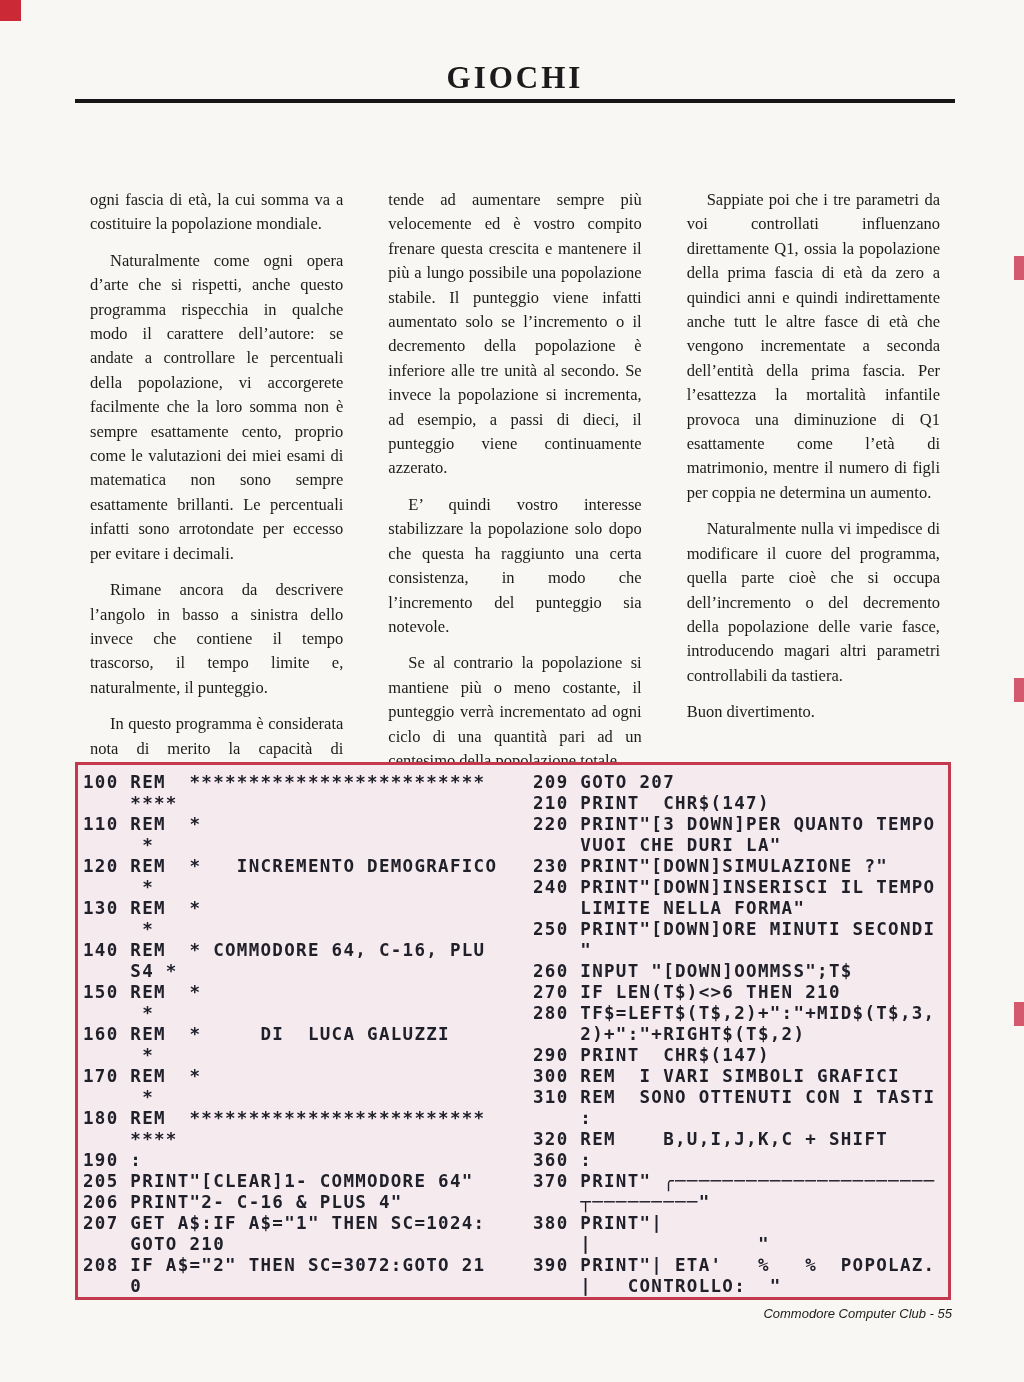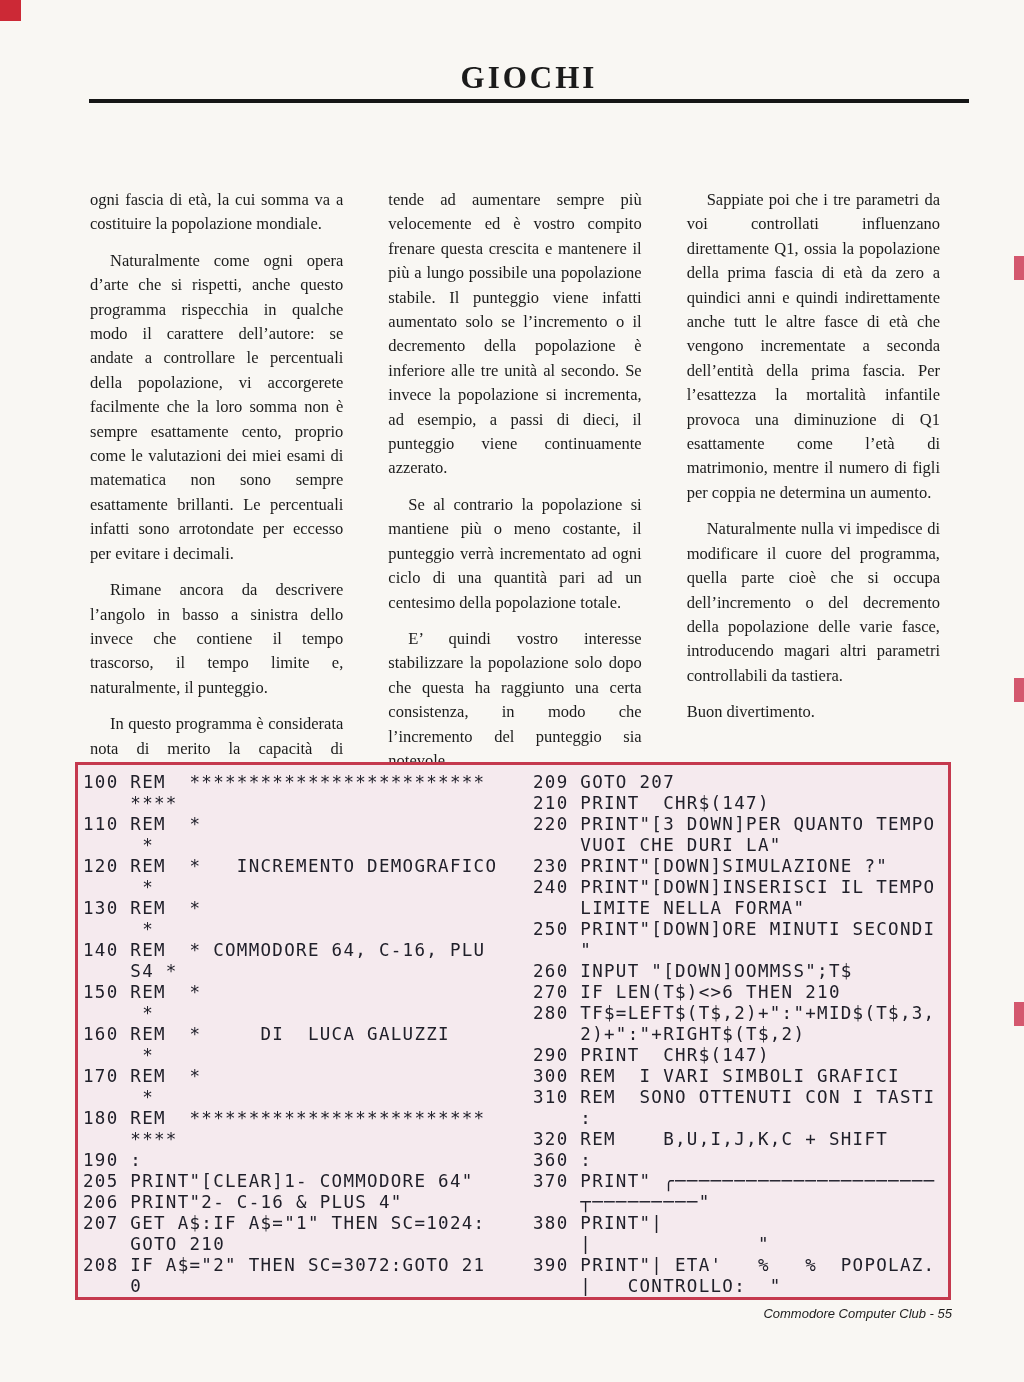--- a/index.html
+++ b/index.html
@@ -6,21 +6,21 @@
   .page {
     position:relative;
     width:1024px; height:1382px;
     background: var(--page-bg, #f9f7f3);
     overflow:hidden;
     font-family:"Liberation Serif", serif;
     color: var(--ink, #1b1b1b);
   }
   
   .masthead {
-    position:absolute; left:89px; width:880px; top:58px;
+    position:absolute; left:75px; width:880px; top:58px;
     text-align:center;
     border-bottom:4px solid #161616;
     padding-bottom:1px;
   }
   .masthead h1 {
     margin:0; display:inline-block;
     font-family:"Liberation Serif", serif;
     font-weight:bold; font-size:31px; letter-spacing:3px;
     line-height:40px;
   }
@@ -39,21 +39,21 @@
   .listing {
     position:absolute; left:75px; top:762px; width:876px; height:538px;
     box-sizing:border-box;
     border:3px solid var(--listing-border, #c5394e);
     background: var(--listing-bg, #f5eaee);
     display:flex;
   }
   .listing pre {
     margin:0; padding:7px 0 0 5px;
     font-family:"DejaVu Sans Mono", monospace;
-    font-weight:normal;
+    font-weight:bold;
     font-size:17.5px; line-height:21px; letter-spacing:1.3px;
     color: var(--code-ink, #20202a);
     white-space:pre;
     overflow:hidden;
   }
   .listing pre.left  { width:450px; box-sizing:border-box; }
   .listing pre.right { flex:1 1 0; }
   
   .footer {
     position:absolute; right:72px; top:1306px;
@@ -85,22 +85,22 @@
   <div class="columns">
     <div class="col">
         <p>ogni fascia di età, la cui somma va a costituire la popolazione mondiale.</p>
         <p class="ind">Naturalmente come ogni opera d’arte che si rispetti, anche questo programma rispecchia in qualche modo il carattere dell’autore: se andate a controllare le percentuali della popolazione, vi accorgerete facilmente che la loro somma non è sempre esattamente cento, proprio come le valutazioni dei miei esami di matematica non sono sempre esattamente brillanti. Le percentuali infatti sono arrotondate per eccesso per evitare i decimali.</p>
         <p class="ind">Rimane ancora da descrivere l’angolo in basso a sinistra dello invece che contiene il tempo trascorso, il tempo limite e, naturalmente, il punteggio.</p>
         <p class="ind">In questo programma è considerata nota di merito la capacità di mantenere la popolazione costante nel tempo amministrando nel migliore dei modi i tre parametri a vostra disposizione.</p>
         <p class="ind">Inizialmente infatti la popolazione</p>
       </div>
     <div class="col">
         <p>tende ad aumentare sempre più velocemente ed è vostro compito frenare questa crescita e mantenere il più a lungo possibile una popolazione stabile. Il punteggio viene infatti aumentato solo se l’incremento o il decremento della popolazione è inferiore alle tre unità al secondo. Se invece la popolazione si incrementa, ad esempio, a passi di dieci, il punteggio viene continuamente azzerato.</p>
+        <p class="ind">E’ quindi vostro interesse stabilizzare la popolazione solo dopo che questa ha raggiunto una certa consistenza, in modo che l’incremento del punteggio sia notevole.</p>
         <p class="ind">Se al contrario la popolazione si mantiene più o meno costante, il punteggio verrà incrementato ad ogni ciclo di una quantità pari ad un centesimo della popolazione totale.</p>
-        <p class="ind">E’ quindi vostro interesse stabilizzare la popolazione solo dopo che questa ha raggiunto una certa consistenza, in modo che l’incremento del punteggio sia notevole.</p>
         <p class="ind">Attenzione però: se la popolazione supera le 20000 unità, sorge il problema della sovrappopolazione che provoca una carestia ed un aumento delle malattie tali da far precipitare l’entità della popolazione mondiale.</p>
         <p class="ind">Il funzionamento del programma è ab-</p>
       </div>
     <div class="col">
         <p class="ind">Sappiate poi che i tre parametri da voi controllati influenzano direttamente Q1, ossia la popolazione della prima fascia di età da zero a quindici anni e quindi indirettamente anche tutt le altre fasce di età che vengono incrementate a seconda dell’entità della prima fascia. Per l’esattezza la mortalità infantile provoca una diminuzione di Q1 esattamente come l’età di matrimonio, mentre il numero di figli per coppia ne determina un aumento.</p>
         <p class="ind">Naturalmente nulla vi impedisce di modificare il cuore del programma, quella parte cioè che si occupa dell’incremento o del decremento della popolazione delle varie fasce, introducendo magari altri parametri controllabili da tastiera.</p>
         <p>Buon divertimento.</p>
       </div>
   </div>
 

